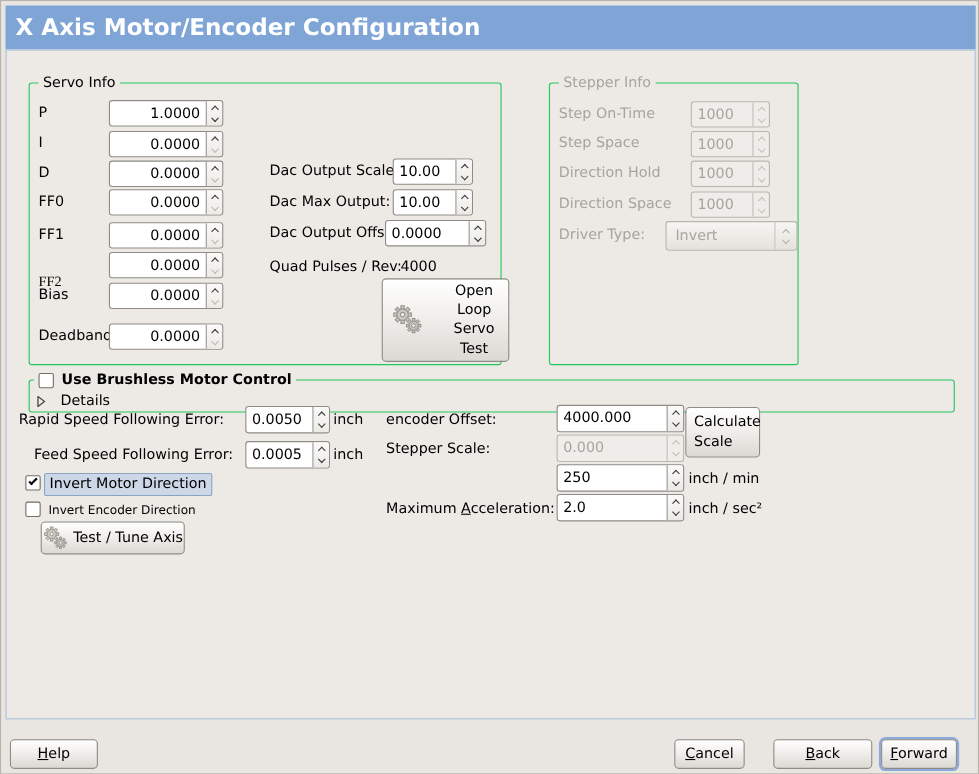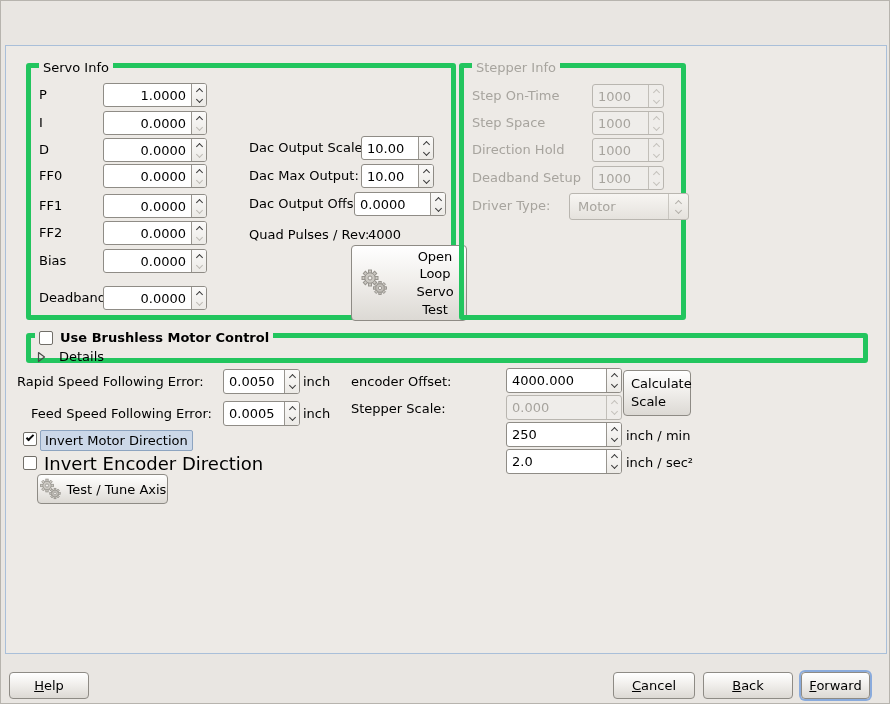--- a/index.html
+++ b/index.html
@@ -14,21 +14,21 @@
     position:absolute; left:4px; top:4px; width:882px; height:40px;
     background:#7fa4d6; color:#ffffff; font-size:21px; font-weight:bold;
     line-height:40px; padding-left:9px; white-space:nowrap;
   }
   .content {
     position:absolute; left:4px; top:44px; width:882px; height:609px;
     border:1px solid #a9bfd9; background:#edeae6;
   }
 
   
-  .frame { position:absolute; border:5px solid #22c55e; border-radius:3px; }
+  .frame { position:absolute; border:1px solid #22c55e; border-radius:3px;margin-top:12px; }
   .frame-label {
     position:absolute; top:-9px; left:8px; background:#edeae6;
     padding:0 4px; font-size:13px; line-height:17px; white-space:nowrap;
   }
   .dis-text { color:#a7a49e; }
 
   .flabel { position:absolute; font-size:13px; line-height:24px; white-space:nowrap; }
 
   
   .spinbox {
@@ -89,20 +89,21 @@
   .unit { position:absolute; font-size:13px; line-height:25px; white-space:nowrap; }
   .val-static { position:absolute; font-size:13px; line-height:24px; white-space:nowrap; }
 
   .multi { text-align:center; line-height:1.35; white-space:normal; }
 </style>
 </head>
 <body>
 
 <div class="window">
 
+  <div class="titlebar">X Axis Motor/Encoder Configuration</div>
 
   <div class="content"></div>
 
   <div class="frame" style="left:25px;top:62px;width:430px;height:257px;">
     <span class="frame-label">Servo Info</span>
 
     <span class="flabel" style="left:8px;top:15px;">P</span>
     <div class="spinbox center" style="left:72px;top:15px;width:104px;">
       <input class="sb-in" value="1.0000" style="">
       <div class="sb-arrows">
@@ -140,21 +141,21 @@
 
     <span class="flabel" style="left:8px;top:126px;">FF1</span>
     <div class="spinbox center dimdn" style="left:72px;top:126px;width:104px;">
       <input class="sb-in" value="0.0000" style="">
       <div class="sb-arrows">
           <span class="ch cu"></span>
           <span class="ch cd"></span>
         </div>
     </div>
 
-    <span class="flabel" style="left:8px;top:153px;">FF2</span>
+    <span class="flabel" style="left:8px;top:168px;font-family:Liberation Serif, serif;">FF2</span>
     <div class="spinbox center dimdn" style="left:72px;top:153px;width:104px;">
       <input class="sb-in" value="0.0000" style="">
       <div class="sb-arrows">
           <span class="ch cu"></span>
           <span class="ch cd"></span>
         </div>
     </div>
 
     <span class="flabel" style="left:8px;top:181px;">Bias</span>
     <div class="spinbox center dimdn" style="left:72px;top:181px;width:104px;">
@@ -217,21 +218,21 @@
           <rect x="-1.5" y="-8" width="3" height="16" transform="rotate(90)"></rect>
           <rect x="-1.5" y="-8" width="3" height="16" transform="rotate(135)"></rect>
           <circle r="5.2"></circle>
             <circle r="2" fill="#f3f1ee"></circle>
         </g>
       </svg>
       <span class="multi" style="width:46px;">Open Loop Servo Test</span>
     </div>
   </div>
 
-  <div class="frame" style="left:458px;top:62px;width:227px;height:257px;">
+  <div class="frame" style="left:498px;top:62px;width:227px;height:257px;">
     <span class="frame-label dis-text">Stepper Info</span>
 
     <span class="flabel dis-text" style="left:8px;top:16px;">Step On-Time</span>
     <div class="spinbox dis" style="left:128px;top:16px;width:72px;">
       <input class="sb-in" disabled="" value="1000" style="">
       <div class="sb-arrows">
           <span class="ch cu"></span>
           <span class="ch cd"></span>
         </div>
     </div>
@@ -244,32 +245,32 @@
         </div>
     </div>
     <span class="flabel dis-text" style="left:8px;top:70px;">Direction Hold</span>
     <div class="spinbox dis" style="left:128px;top:70px;width:72px;">
       <input class="sb-in" disabled="" value="1000" style="">
       <div class="sb-arrows">
           <span class="ch cu"></span>
           <span class="ch cd"></span>
         </div>
     </div>
-    <span class="flabel dis-text" style="left:8px;top:98px;">Deadband Setup</span>
+    <span class="flabel dis-text" style="left:8px;top:98px;">Direction Space</span>
     <div class="spinbox dis" style="left:128px;top:98px;width:72px;">
       <input class="sb-in" disabled="" value="1000" style="">
       <div class="sb-arrows">
           <span class="ch cu"></span>
           <span class="ch cd"></span>
         </div>
     </div>
 
     <span class="flabel dis-text" style="left:8px;top:126px;">Driver Type:</span>
     <div class="combo" style="left:105px;top:125px;width:120px;height:27px;">
-      <span class="combo-text">Motor</span>
+      <span class="combo-text">Invert</span>
       <span class="combo-arrows">
           <span class="ch cu"></span>
           <span class="ch cd"></span>
         </span>
     </div>
   </div>
 
   <div class="frame" style="left:25px;top:332px;width:842px;height:30px;">
     <div style="position:absolute;top:-8px;left:4px;background:#edeae6;padding:0 4px;display:flex;align-items:center;gap:7px;">
       <span class="cb"></span>
@@ -302,21 +303,21 @@
       </div>
   </div>
   <span class="unit" style="left:302px;top:400px;">inch</span>
 
   <span class="cb" style="position:absolute;left:22px;top:431px;">
       <span class="cm on"></span>
     </span>
   <span class="hl-label" style="left:39px;top:429px;">Invert Motor Direction</span>
 
   <span class="cb" style="position:absolute;left:22px;top:455px;"></span>
-  <span style="position:absolute;left:43px;top:455px;font-size:18px;line-height:15px;white-space:nowrap;">Invert Encoder Direction</span>
+  <span style="position:absolute;left:43px;top:455px;font-size:11px;line-height:15px;white-space:nowrap;">Invert Encoder Direction</span>
 
   <div class="btn" style="left:36px;top:473px;width:131px;height:30px;gap:4px;">
     <svg width="24" height="23" viewBox="0 0 30 28">
       <g transform="translate(10,9)" fill="#ccc9c3" stroke="#97948e" stroke-width="1">
         <rect x="-1.5" y="-8" width="3" height="16"></rect>
         <rect x="-1.5" y="-8" width="3" height="16" transform="rotate(45)"></rect>
         <rect x="-1.5" y="-8" width="3" height="16" transform="rotate(90)"></rect>
         <rect x="-1.5" y="-8" width="3" height="16" transform="rotate(135)"></rect>
         <circle r="5.2"></circle>
           <circle r="2" fill="#f3f1ee"></circle>
@@ -356,33 +357,34 @@
 
   <div class="spinbox" style="left:505px;top:421px;width:116px;height:25px;">
     <input class="sb-in" value="250" style="">
     <div class="sb-arrows">
         <span class="ch cu"></span>
         <span class="ch cd"></span>
       </div>
   </div>
   <span class="unit" style="left:625px;top:422px;">inch / min</span>
 
+  <span class="unit" style="left:350px;top:449px;"><span>Maximum </span><span class="u">A</span><span>cceleration:</span></span>
   <div class="spinbox" style="left:505px;top:448px;width:116px;height:25px;">
     <input class="sb-in" value="2.0" style="">
     <div class="sb-arrows">
         <span class="ch cu"></span>
         <span class="ch cd"></span>
       </div>
   </div>
   <span class="unit" style="left:625px;top:449px;">inch / sec²</span>
 
   <div class="btn" style="left:8px;top:671px;width:80px;height:27px;">
     <span><span class="u">H</span><span>elp</span></span>
   </div>
-  <div class="btn" style="left:612px;top:671px;width:82px;height:27px;">
+  <div class="btn" style="left:612px;top:671px;width:64px;height:27px;">
     <span><span class="u">C</span><span>ancel</span></span>
   </div>
   <div class="btn" style="left:702px;top:671px;width:90px;height:27px;">
     <span><span class="u">B</span><span>ack</span></span>
   </div>
   <div class="btn focus" style="left:800px;top:671px;width:69px;height:27px;">
     <span><span class="u">F</span><span>orward</span></span>
   </div>
 
 </div>

